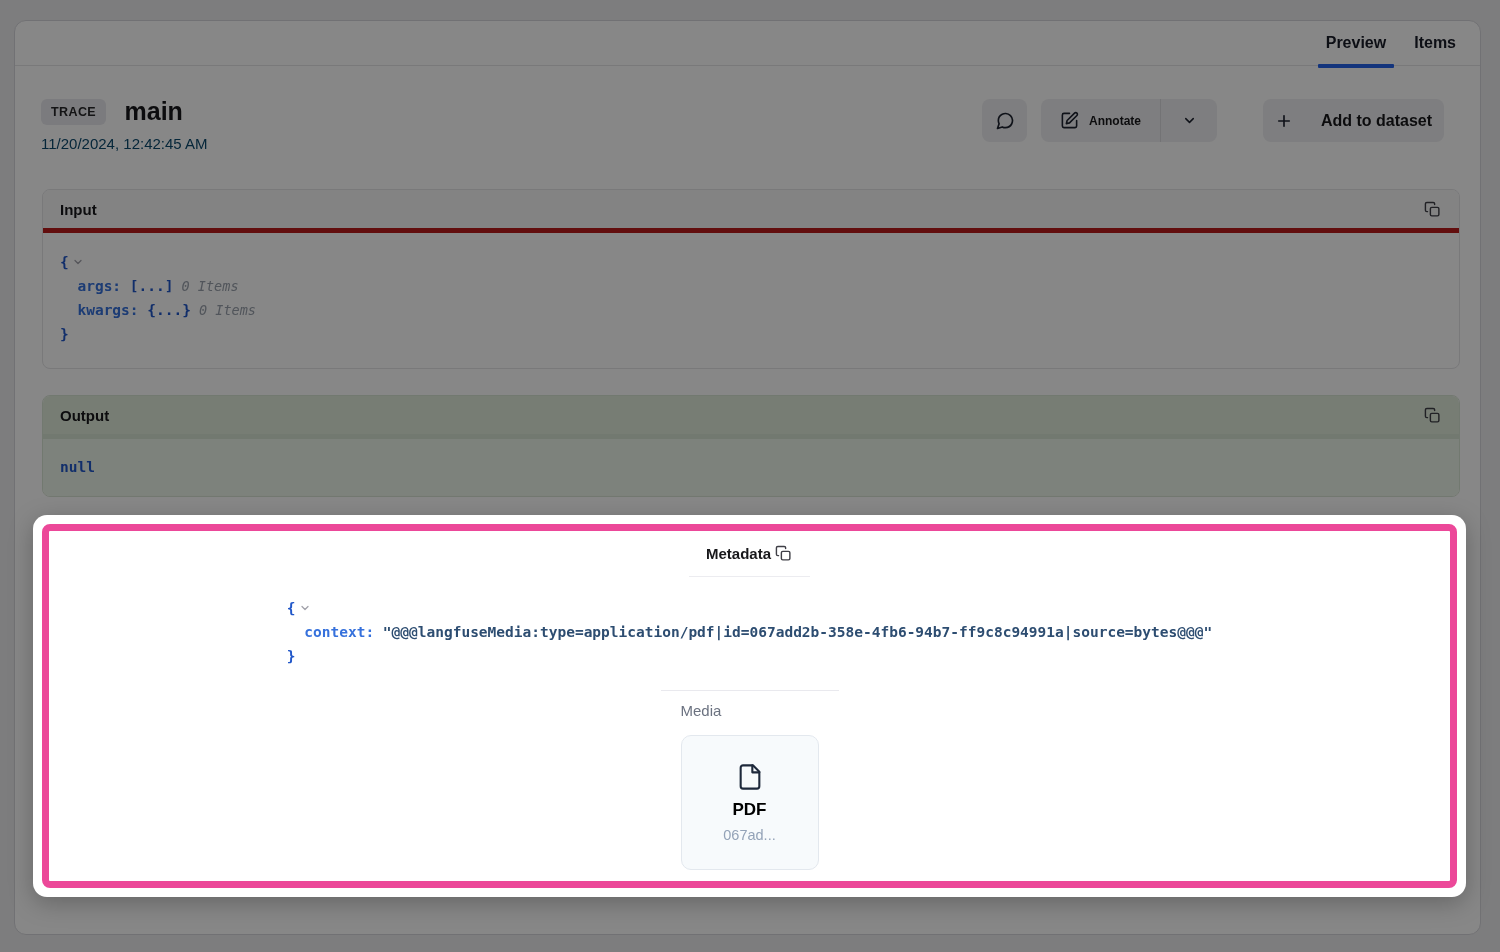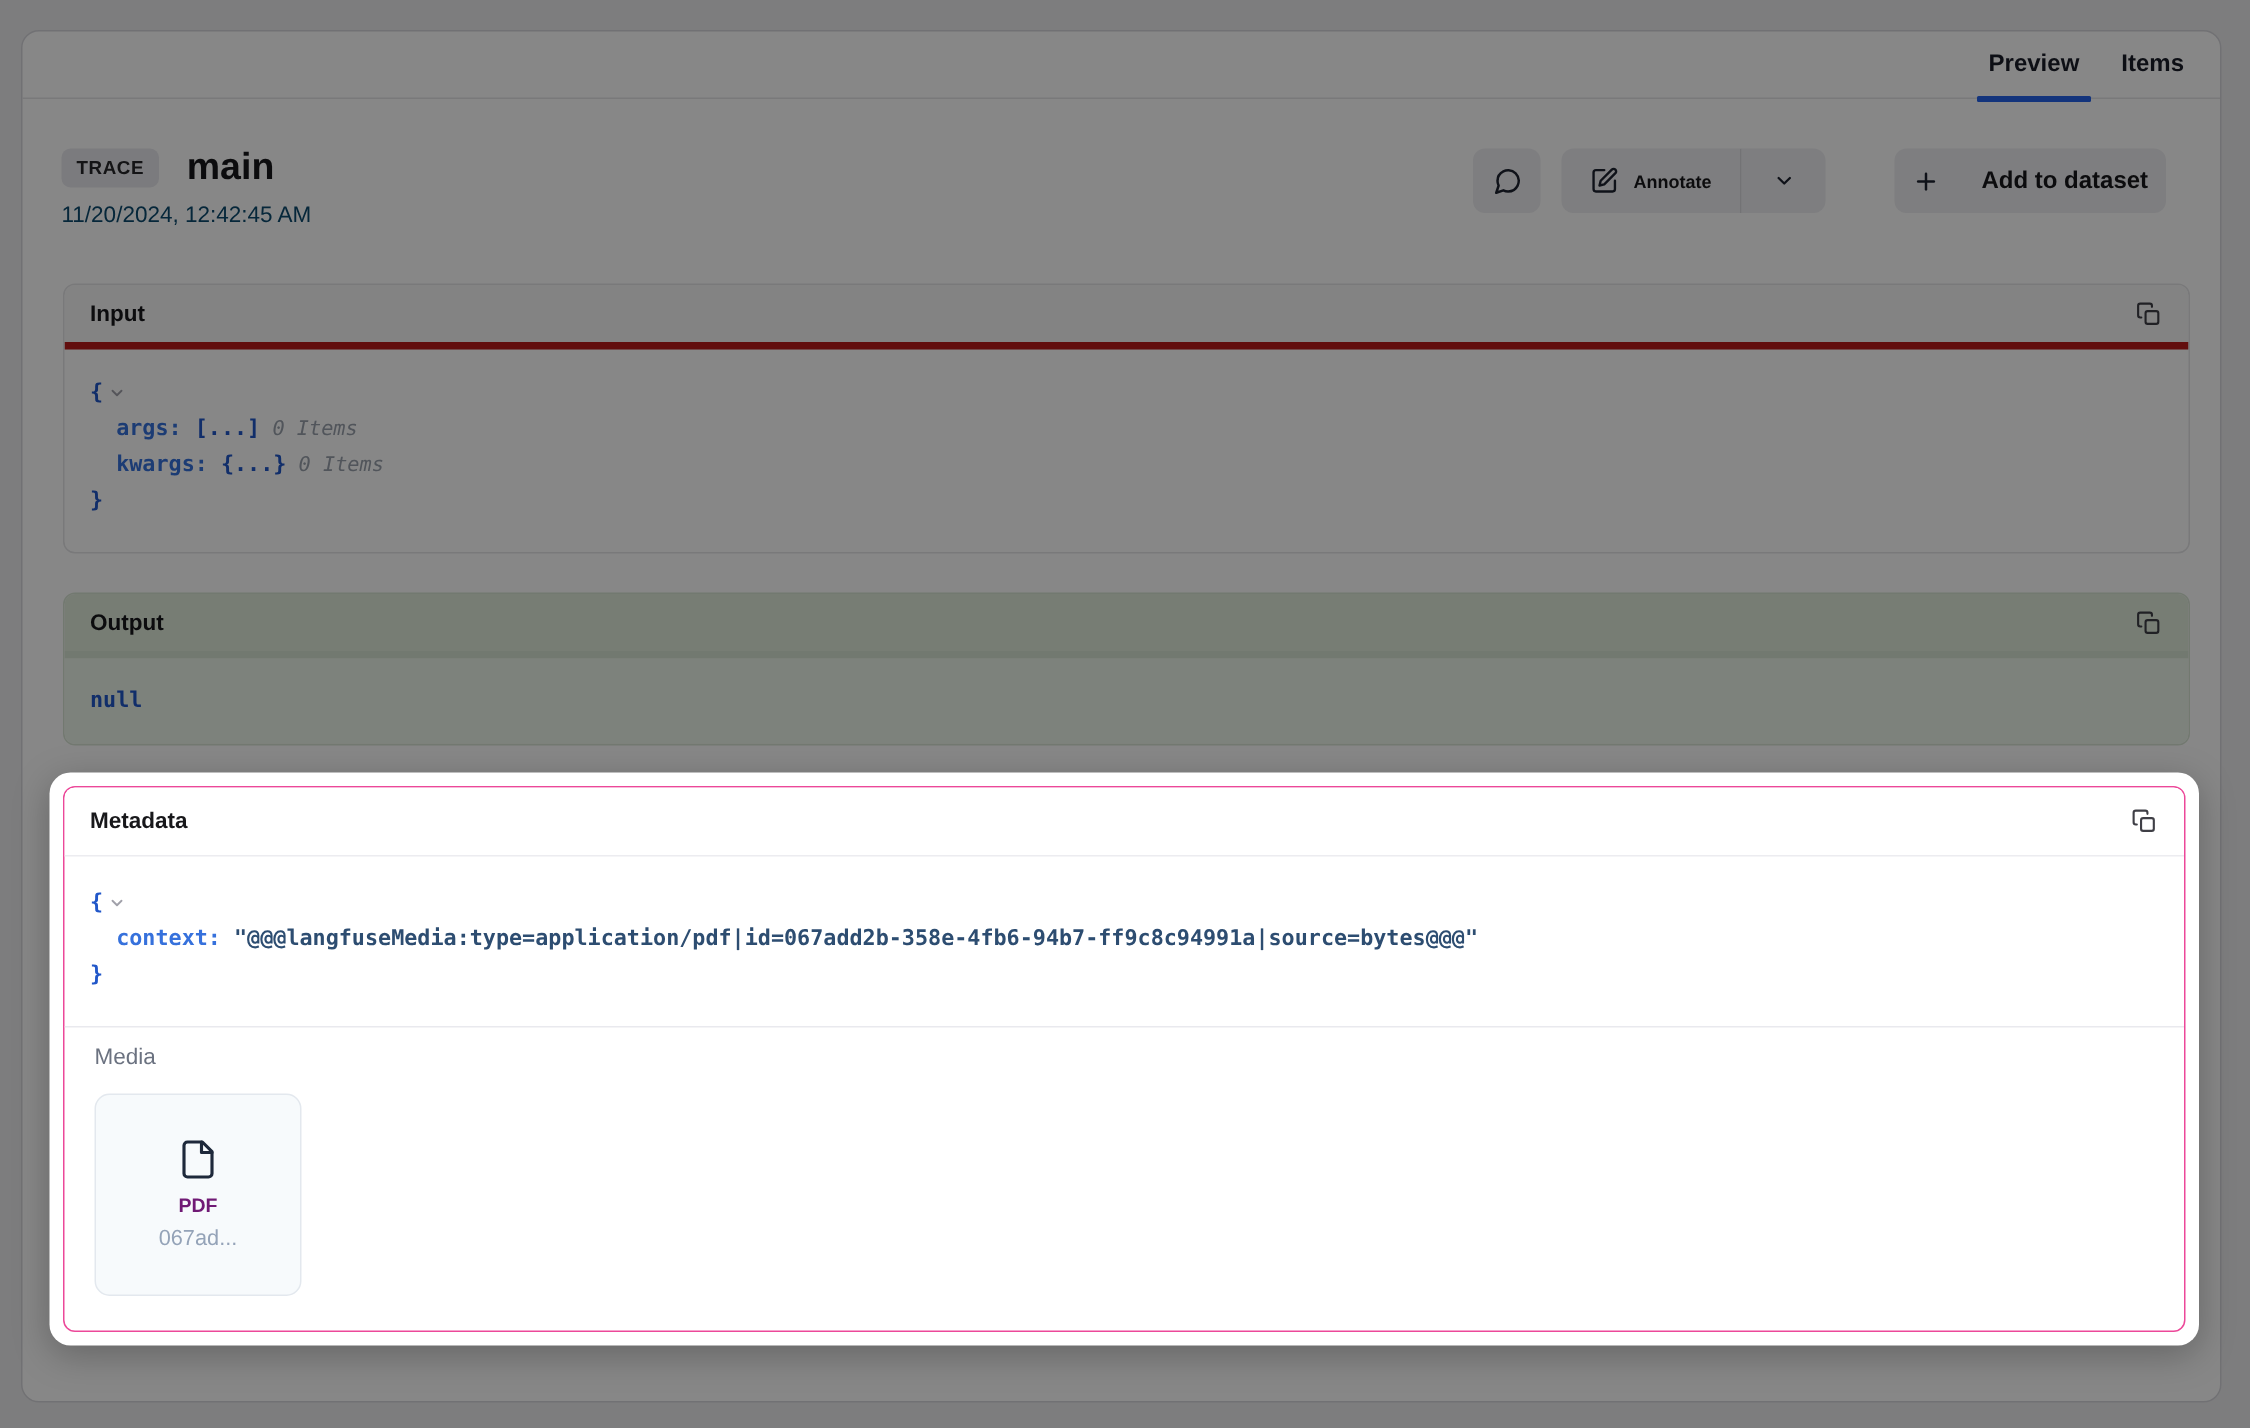--- a/index.html
+++ b/index.html
@@ -100,35 +100,35 @@
   .j-note { color:#9aa1ac; font-style:italic; font-weight:400; font-size:13.5px; margin-left:1ch; }
   .j-chevron { color:#a1a1aa; margin-left:3px; display:inline-flex; cursor:pointer; }
 
   
   .spotlight {
     position:absolute; left:33px; top:515px; width:1433px; height:382px;
     background:#ffffff; border-radius:14px; padding:9px; z-index:10;
     box-shadow:0 0 0 10000px rgba(0,0,0,0.47), 0 6px 24px rgba(0,0,0,0.25);
   }
   .metadata-panel {
-    width:100%; height:100%; border:1px solid #ec4899; border-radius:8px;
-    background:#fff; overflow:hidden; display:flex; flex-direction:column;
+    width:100%; height:100%; border:7px solid #ec4899; border-radius:8px;
+    background:#fff; overflow:hidden; display:flex; flex-direction:column;align-items:center;
   }
   .metadata-panel .panel-header { background:#ffffff; height:46px; border-bottom:1px solid #ececf0; }
   .metadata-json { padding:19px 17px 22px; }
   .media-section { border-top:1px solid #e9e9ee; padding:11px 20px 0; flex:1; }
   .media-label { font-size:15px; color:#6b7280; }
   .pdf-card {
     margin-top:16px; width:138px; height:135px;
     background:#f7fafc; border:1px solid #e3e8ee; border-radius:10px;
     display:flex; flex-direction:column; align-items:center; justify-content:center;
     cursor:pointer;
   }
   .pdf-card .file-icon { color:#1e293b; }
-  .pdf-type { margin-top:9px; font-size:13px; font-weight:700; color:#701a75; }
+  .pdf-type { margin-top:9px; font-size:17px; font-weight:700; color:#000000; }
   .pdf-id { margin-top:7px; font-size:14.5px; color:#94a3b8; }
 </style>
 </head>
 <body>
 
 <div class="trace-card">
 
   <div class="tabs-row">
     <div class="tab active">
       <span>Preview</span>

